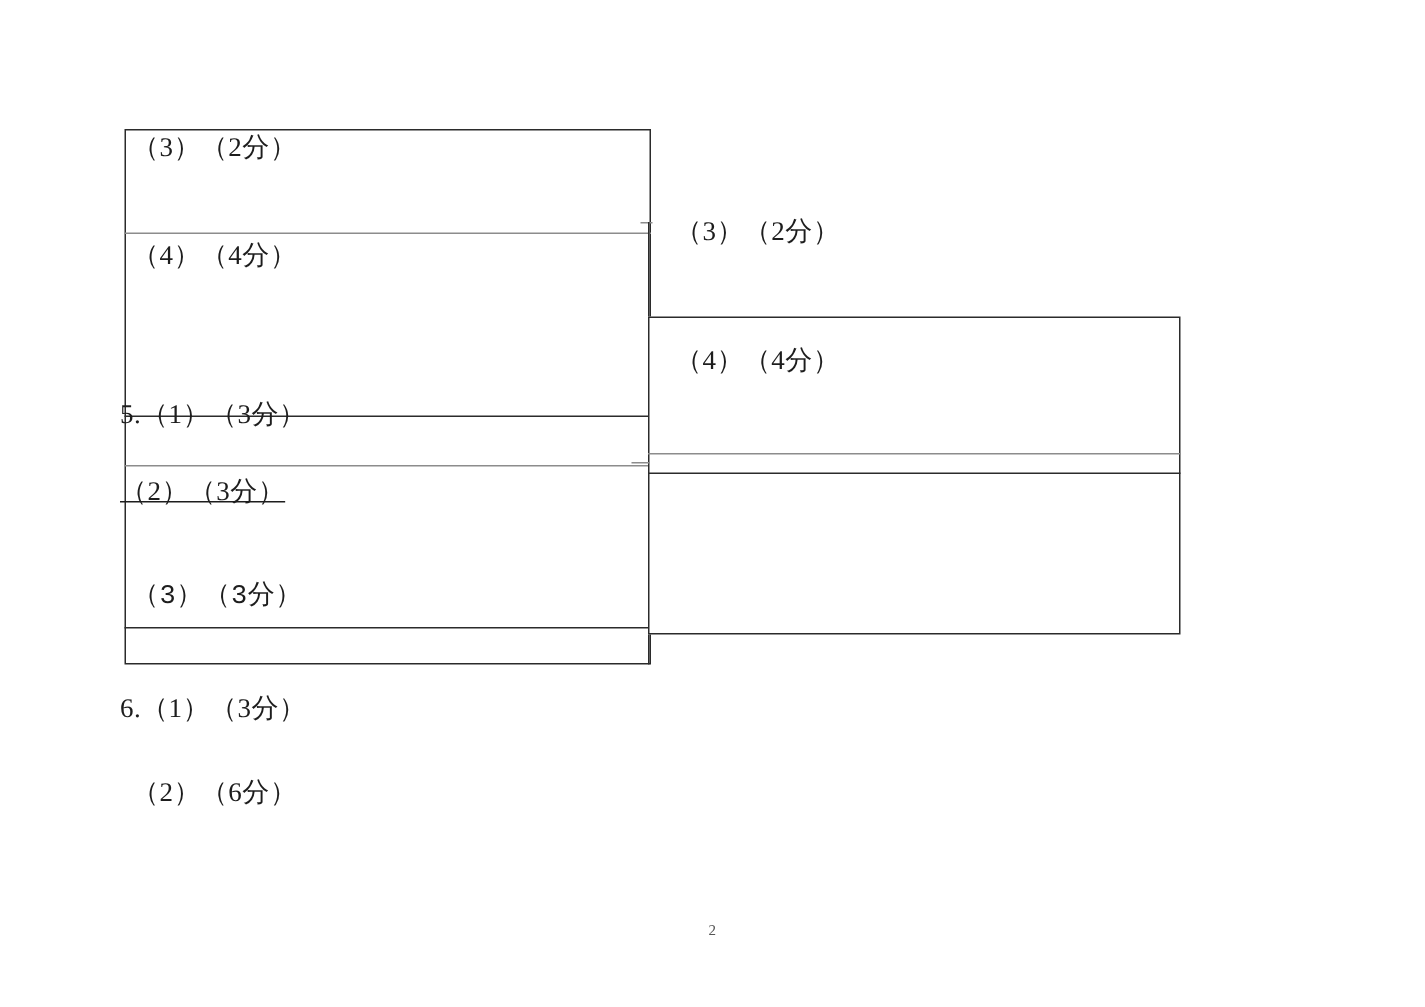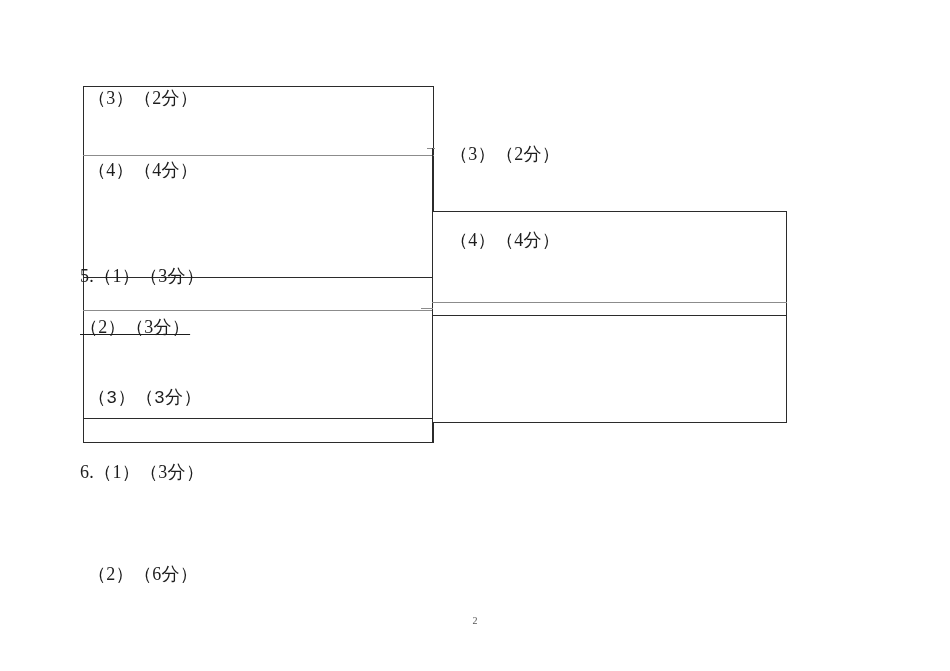--- a/index.html
+++ b/index.html
@@ -95,17 +95,17 @@
 
   <div class="hrule thin" style="left:432px; top:302px; width:355px;"></div>
   <div class="hrule dark" style="left:432px; top:315px; width:355px;"></div>
 
   <div class="hrule thin" style="left:421px; top:308px; width:12px;"></div>
 
   <div class="lbl" style="left:450px; top:231px;">（4）（4分）</div>
 
   <div class="lbl" style="left:80px; top:463px;">6.（1）（3分）</div>
 
-  <div class="lbl" style="left:88px; top:565px;">（2）（6分）</div>
+  <div class="lbl" style="left:88px; top:519px;">（2）（6分）</div>
 
   <div class="page-num" style="top:615px;">2</div>
 
 </div>
 
 </body></html>

